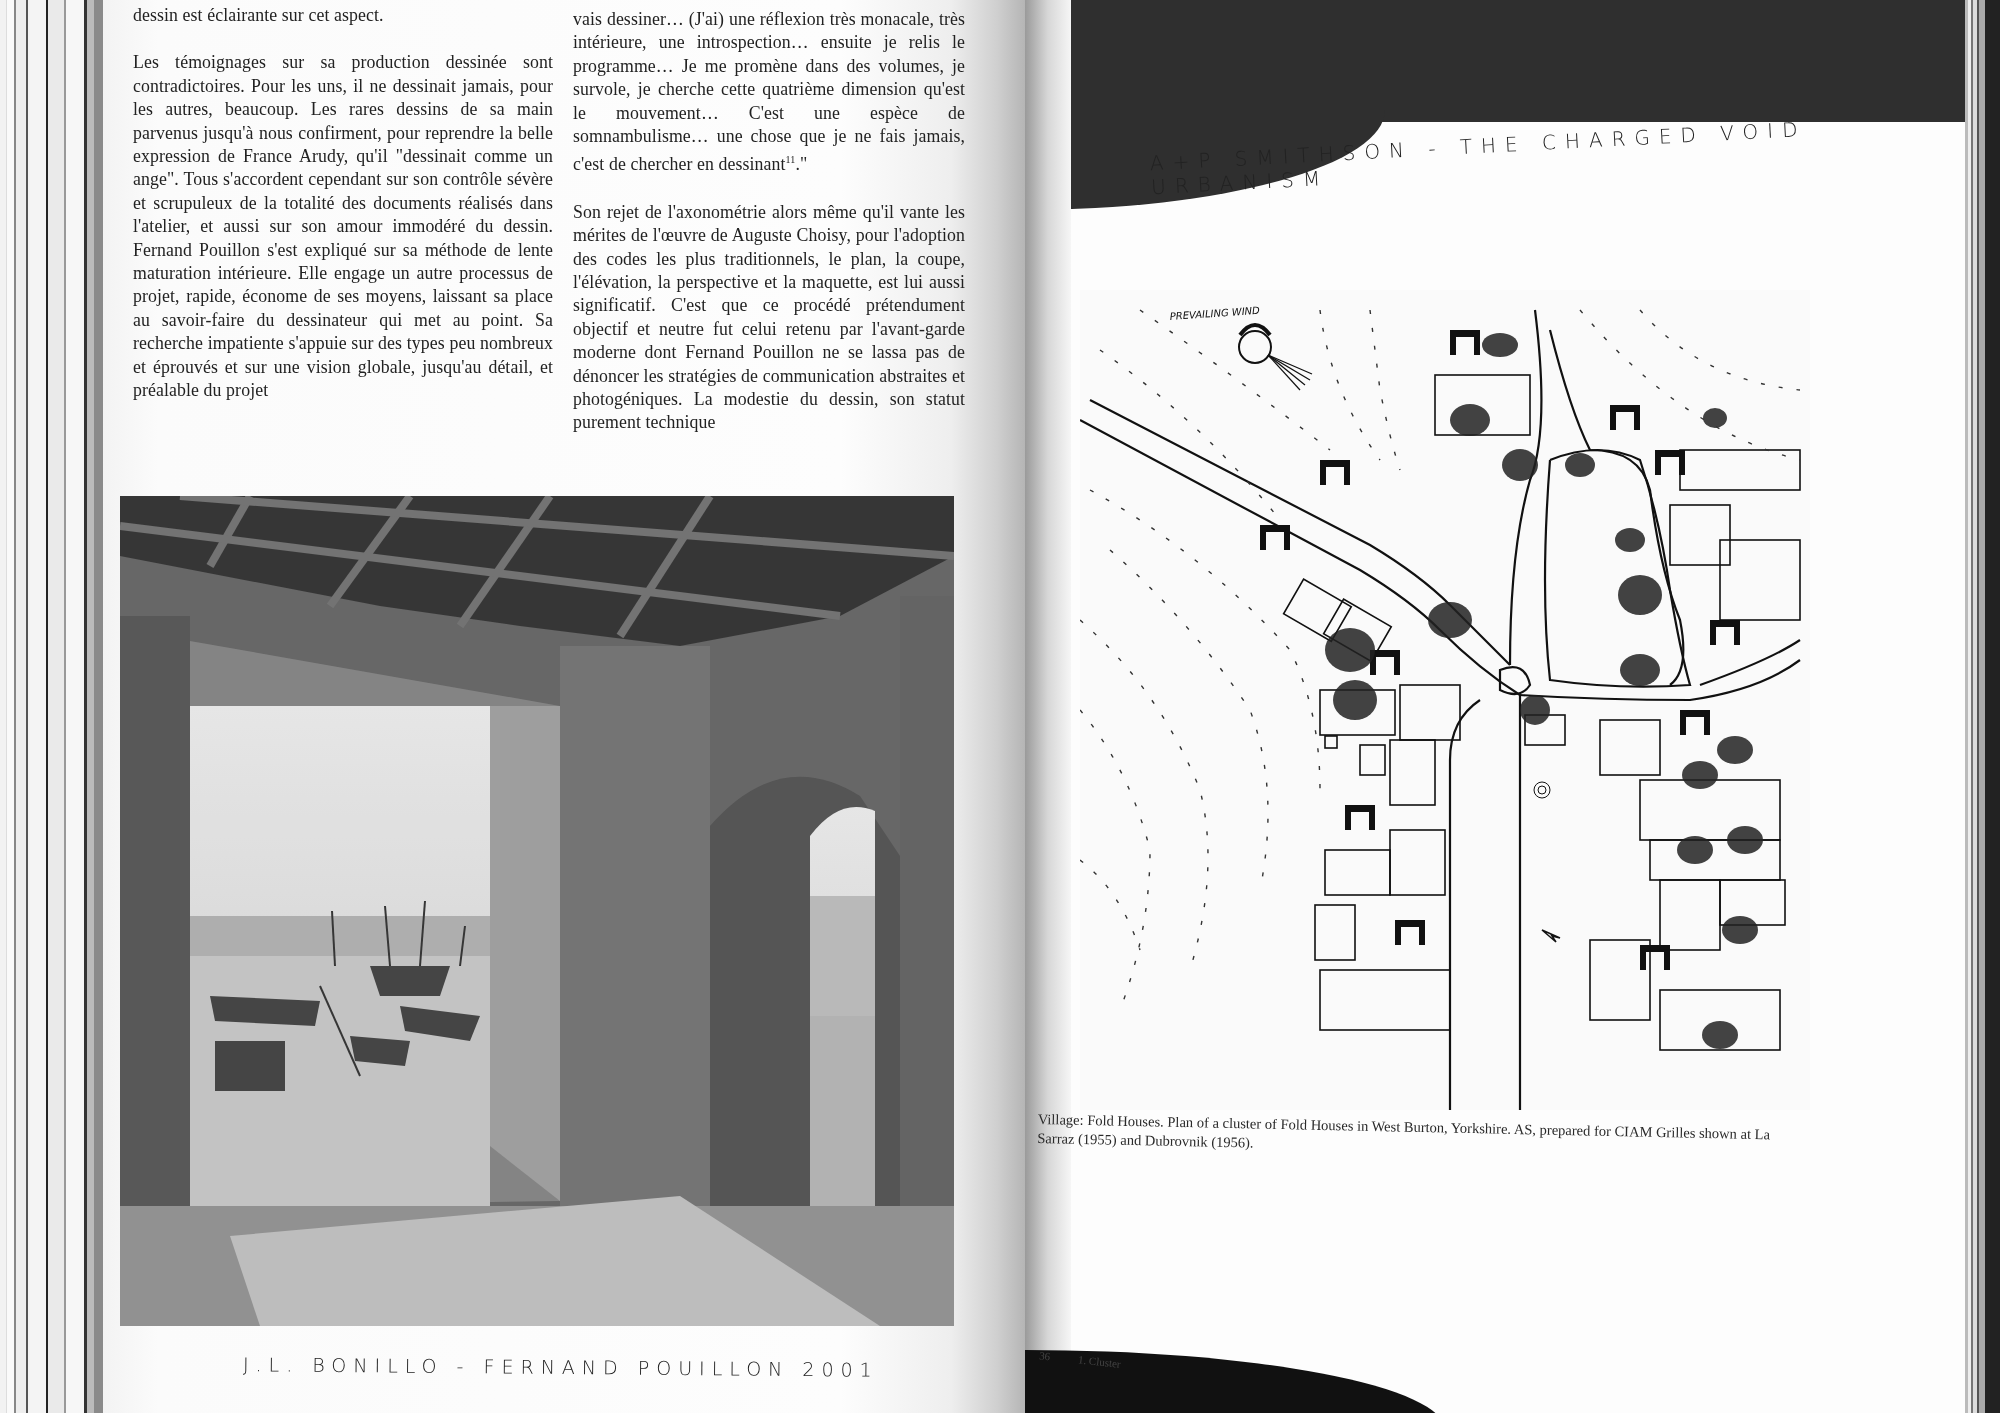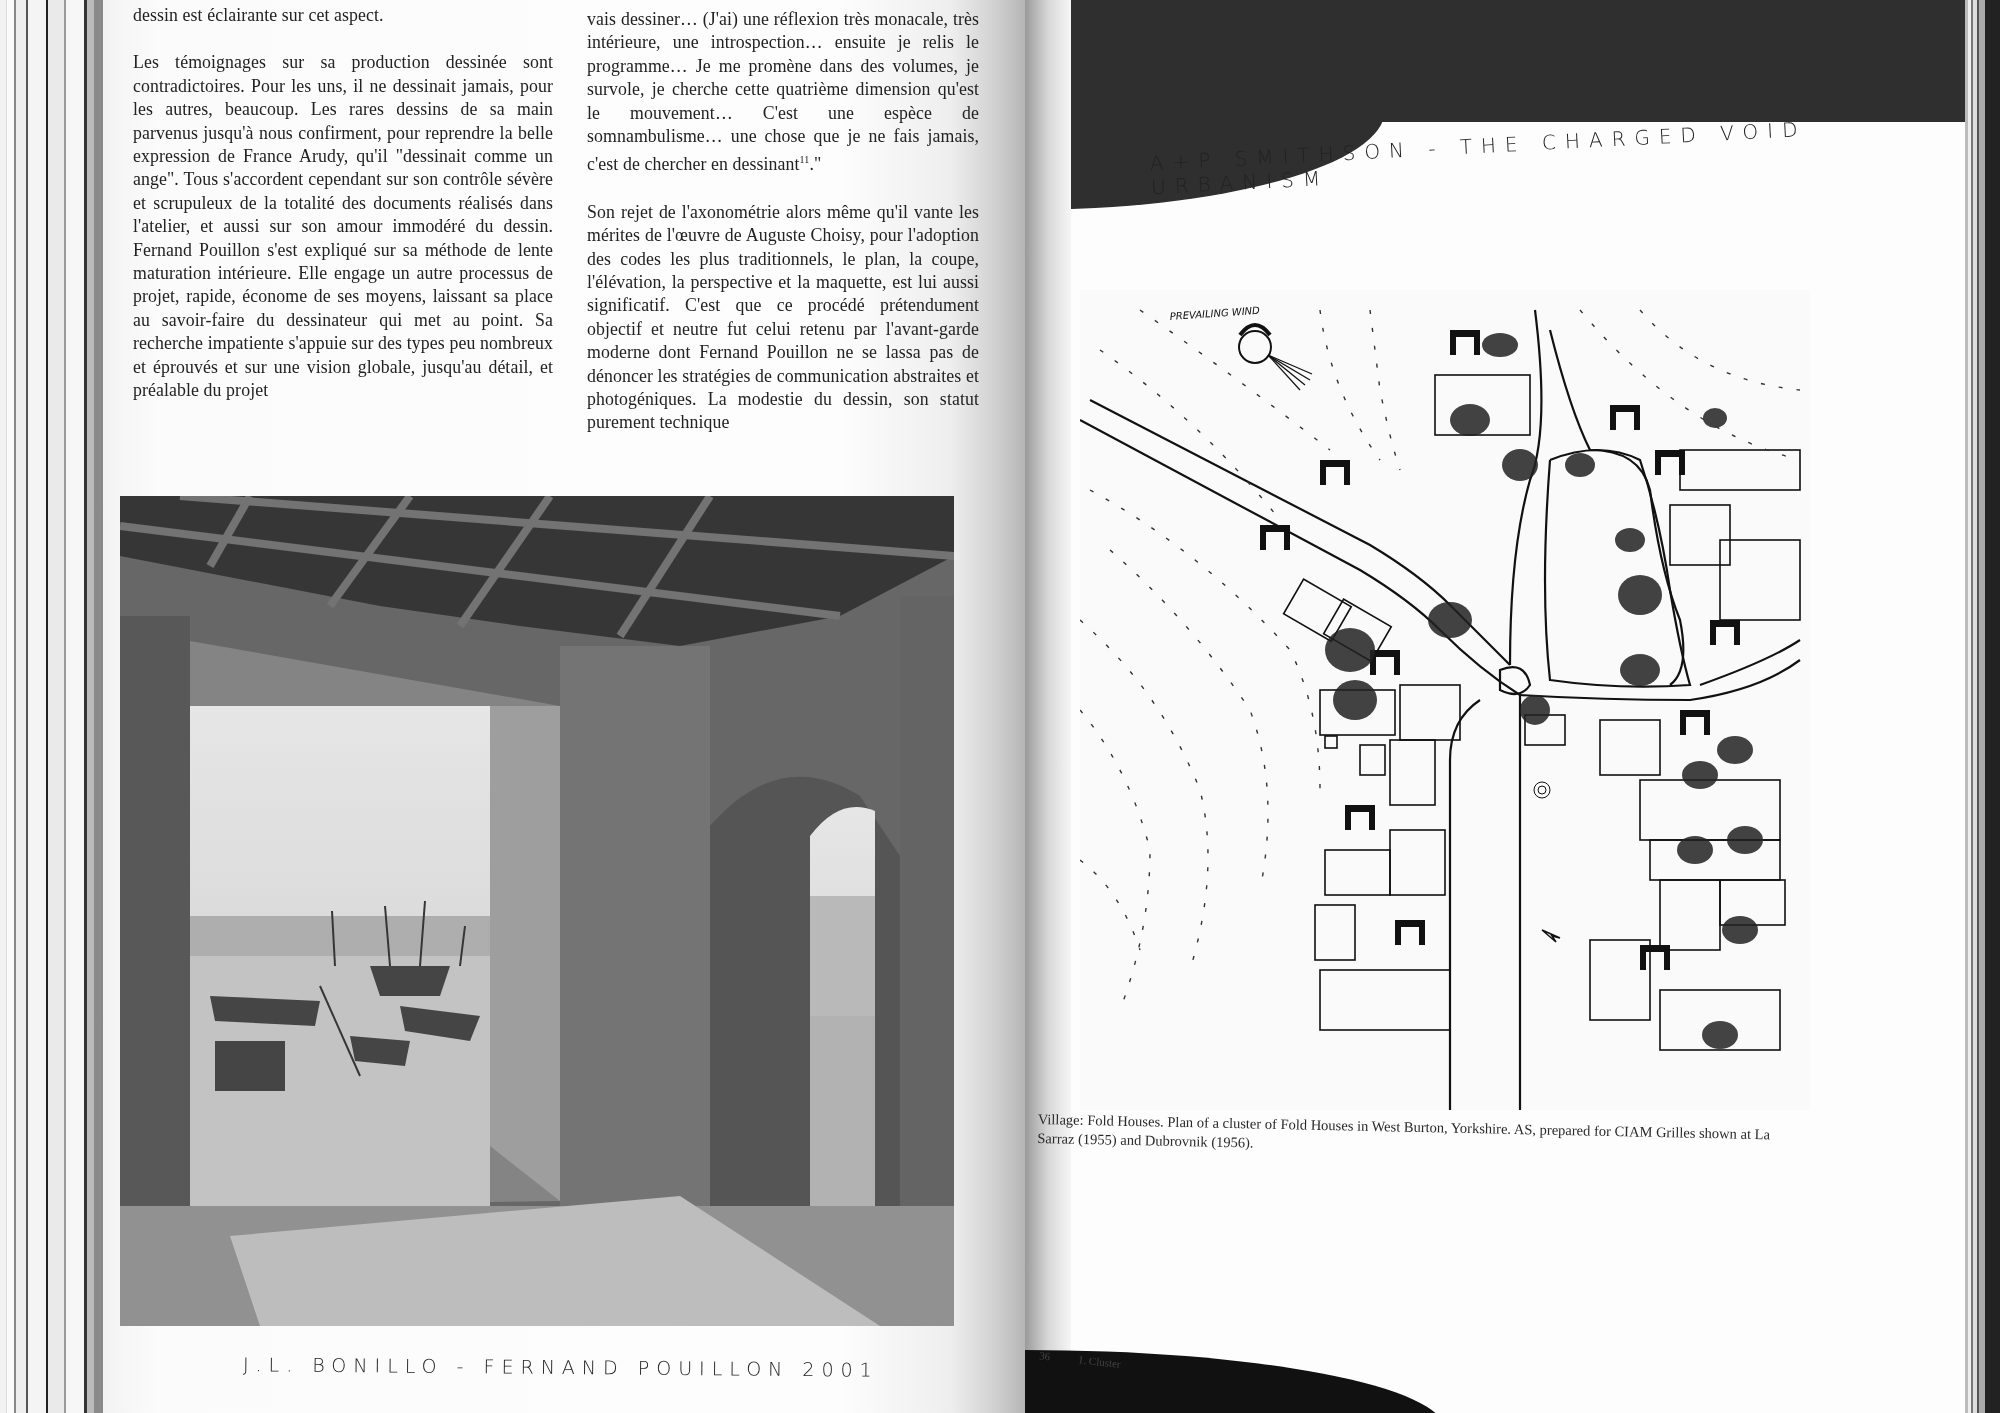--- a/index.html
+++ b/index.html
@@ -16,21 +16,21 @@
   .left-page {
     position: absolute; left: 103px; top: 0; width: 922px; height: 1413px;
     background: linear-gradient(90deg,#f3f3f3 0%,#fbfbfb 6%,#fdfdfd 80%,#eeeeee 92%,#cfcfcf 97%,#b5b5b5 100%);
   }
   .col {
     position: absolute; color: #222; font-size: 17.8px; line-height: 23.4px;
     text-align: justify; text-align-last: auto; letter-spacing: 0.1px;
   }
   .col p { margin: 0; }
   .col1 { left: 30px; top: 4px; width: 420px; }
-  .col2 { left: 484px; top: 8px; width: 392px; }
+  .col2 { left: 470px; top: 8px; width: 392px; }
   .gap { height: 24px; }
 
   .photo {
     position: absolute; left: 17px; top: 496px; width: 834px; height: 830px;
     background: #5a5a5a; overflow: hidden;
   }
   .handwriting {
     font-family: "DejaVu Sans", sans-serif; color: #222; letter-spacing: 7px;
     position: absolute; font-size: 19px; font-weight: 300;
   }

